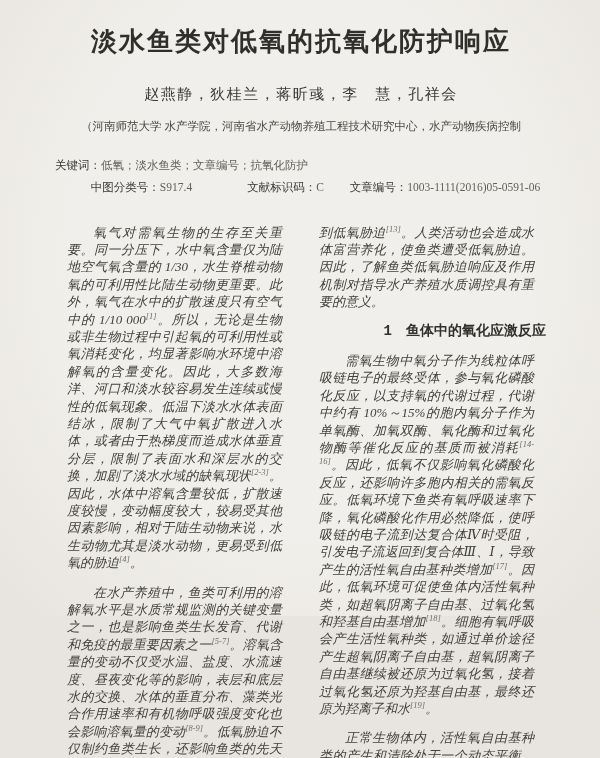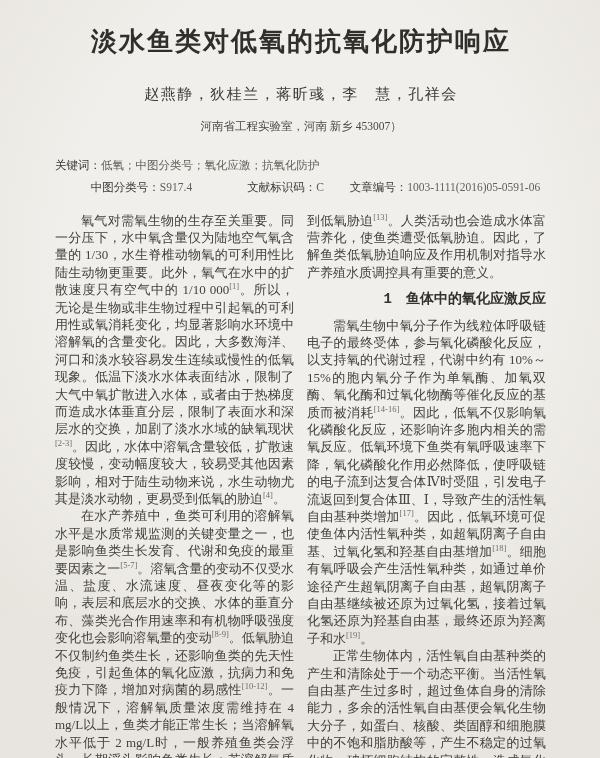--- a/index.html
+++ b/index.html
@@ -63,21 +63,21 @@
     overflow:hidden;
   }
   .col{
     width:239px;
     font-size:13px;
     line-height:17.4px;
     text-align:justify;
     text-justify:inter-ideograph;
     color:#43413c;
   }
-  .col p.para{ margin:0; }
+  .col p.para{ margin:12px;font-style:italic; }
   .col p.indent{ text-indent:2em; }
   sup.ref{
     font-size:8.5px;
     line-height:0;
     vertical-align:5px;
     color:#6e6c65;
     letter-spacing:0;
   }
   .section-heading{
     font-family:Liberation Mono, monospace;
@@ -92,26 +92,26 @@
 </head>
 <body>
 
 <div class="page">
 
   <h1 class="title">淡水鱼类对低氧的抗氧化防护响应</h1>
 
   <div class="authors">赵燕静，狄桂兰，蒋昕彧，李　慧，孔祥会</div>
 
   <div class="affiliation">
-    <div>河南省工程实验室，河南 新乡 453007）</div>
+    <div>（河南师范大学 水产学院，河南省水产动物养殖工程技术研究中心，水产动物疾病控制</div>
   </div>
 
   <div class="meta">
     <div class="meta-line">
-      <span class="meta-label">关键词：</span><span class="meta-value">低氧；中图分类号；氧化应激；抗氧化防护</span>
+      <span class="meta-label">关键词：</span><span class="meta-value">低氧；淡水鱼类；文章编号；抗氧化防护</span>
     </div>
     <div class="meta-line meta-line2">
       <span class="meta-item1"><span class="meta-label">中图分类号：</span><span class="meta-value">S917.4</span></span>
       <span class="meta-item2"><span class="meta-label">文献标识码：</span><span class="meta-value">C</span></span>
       <span class="meta-item3"><span class="meta-label">文章编号：</span><span class="meta-value">1003-1111(2016)05-0591-06</span></span>
     </div>
   </div>
 
   <div class="columns">
     <div class="col">

